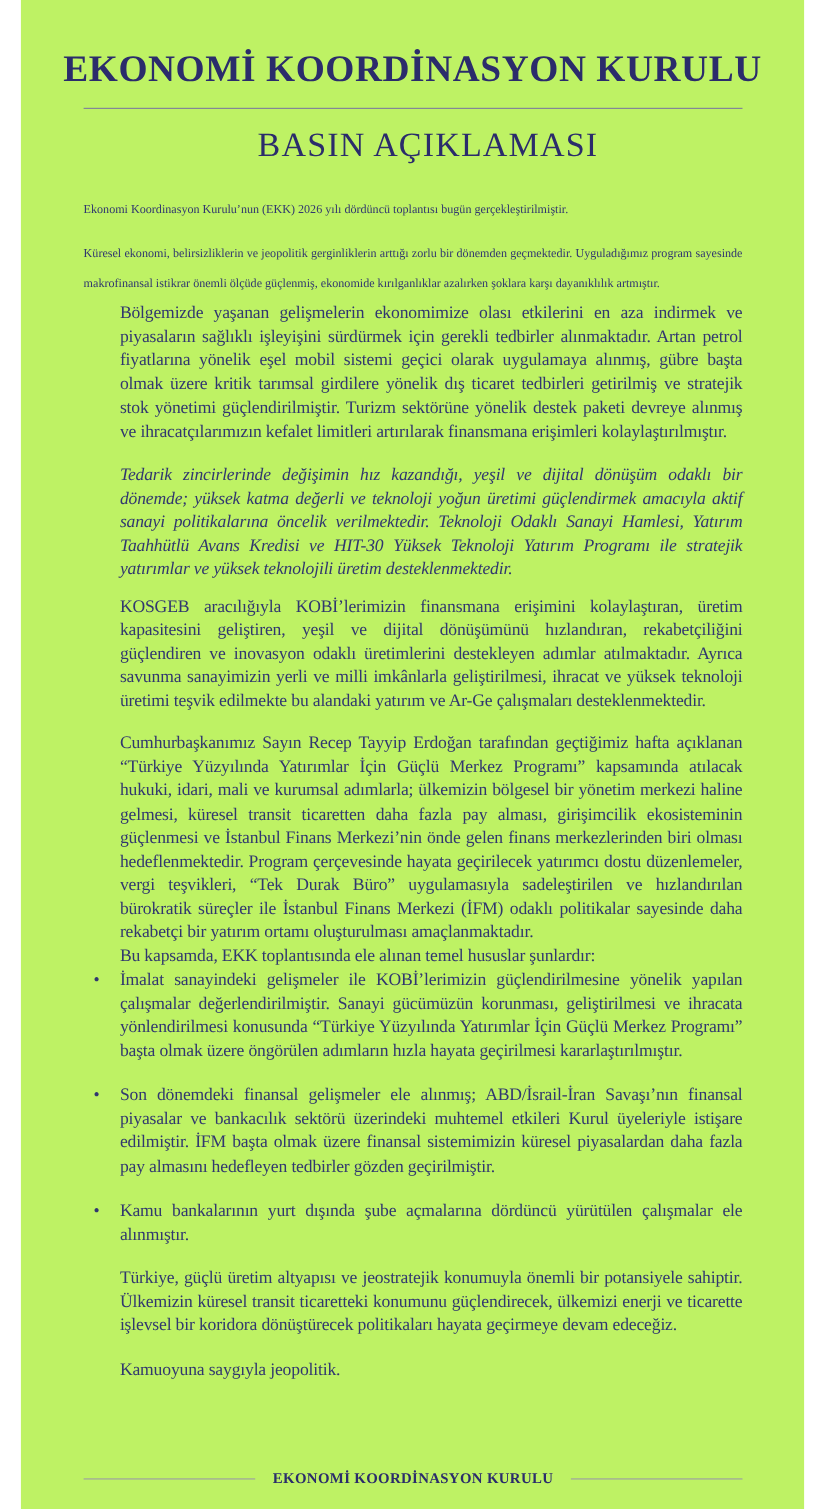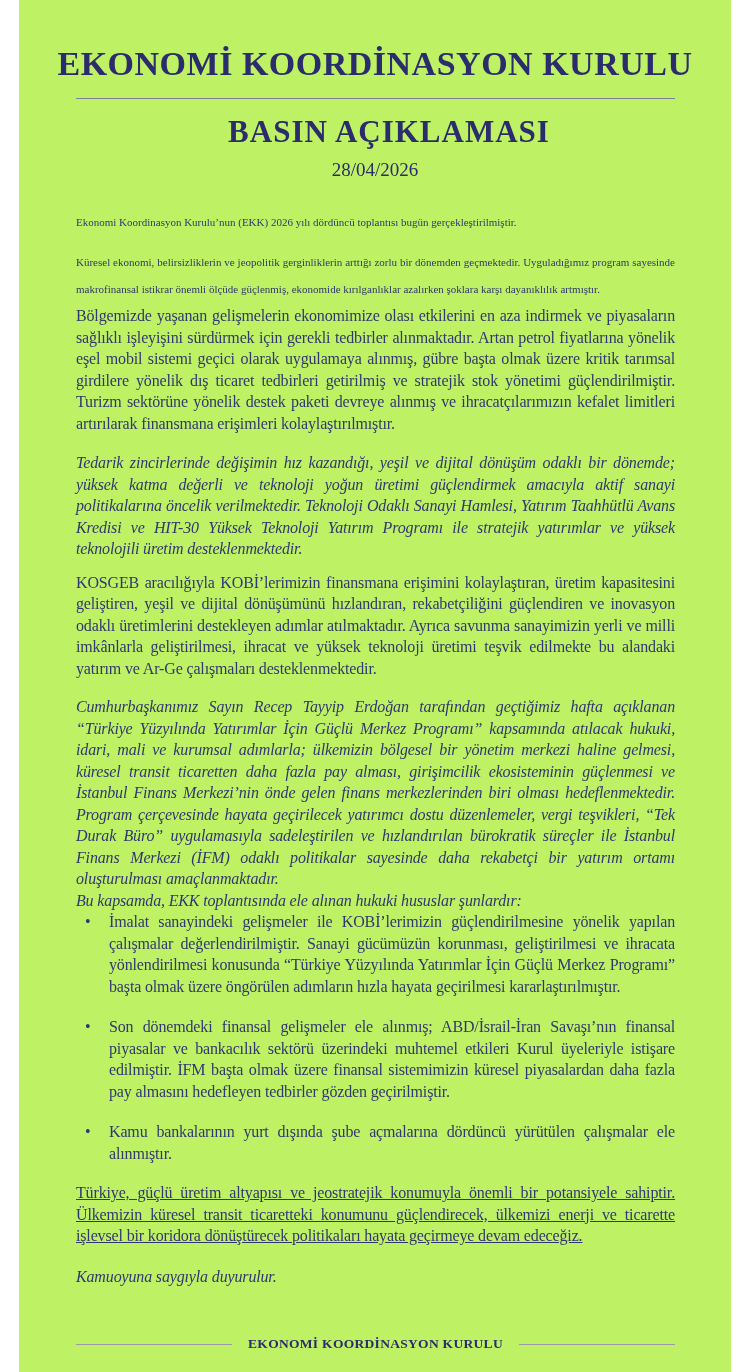--- a/index.html
+++ b/index.html
@@ -23,46 +23,46 @@
   }
   .title-rule {
     margin: 12px 56px 0 57px;
     border: 0;
     border-top: 1.5px solid #7d7d9c;
   }
   .doc-title {
     margin: 15px 0 0 0;
     font-size: 31px;
     line-height: 36px;
-    font-weight: 700;
+    font-weight: 400;
     letter-spacing: 1px;
     color: #2b2c6b;
     padding-left: 28px;
   }
   .doc-date {
     margin-top: 9px;
     font-size: 19px;
     line-height: 22px;
     color: #2b2c6b;
   }
   .doc-body {
     margin: 28px 56px 0 57px;
     color: #31376f;
     text-align: justify;
   }
   .doc-body p { margin: 0; }
   p.loose { font-size: 11px; line-height: 27px; }
-  p.dense, .doc-body li { font-size: 16px; line-height: 21.5px; letter-spacing: -0.15px; }
+  p.dense, .doc-body li { font-size: 16px; line-height: 21.5px; letter-spacing: -0.15px; margin-left: 33px; }
   .mb13 { margin-bottom: 13px !important; }
   .mb2  { margin-bottom: 2px  !important; }
   .mb18 { margin-bottom: 18px !important; }
   .mb12 { margin-bottom: 12px !important; font-style: italic; }
   .mb17 { margin-bottom: 17px !important; }
-  .mb19 { margin-bottom: 19px !important; text-decoration: underline; }
-  .mb0  { margin-bottom: 0 !important; font-style: italic; }
+  .mb19 { margin-bottom: 19px !important; }
+  .mb0  { margin-bottom: 0 !important; }
   ul.bullets { list-style: none; margin: 0; padding: 0; }
   ul.bullets li { display: flex; margin: 0 0 19px 0; }
   ul.bullets li:last-child { margin-bottom: 18px; }
   .bullet-marker {
     flex: 0 0 33px;
     width: 33px;
     box-sizing: border-box;
     padding-left: 9px;
   }
   .bullet-text { flex: 1; text-align: justify; }
@@ -86,49 +86,48 @@
 </style>
 </head>
 <body>
 
 <div class="page">
 
   <header class="doc-header">
     <h1 class="org-title">EKONOMİ KOORDİNASYON KURULU</h1>
     <hr class="title-rule">
     <h2 class="doc-title">BASIN AÇIKLAMASI</h2>
-    <div class="doc-date">28/04/2026</div>
   </header>
 
   <main class="doc-body">
     <p class="loose mb13">Ekonomi Koordinasyon Kurulu’nun (EKK) 2026 yılı dördüncü toplantısı bugün gerçekleştirilmiştir.</p>
     <p class="loose mb2">Küresel ekonomi, belirsizliklerin ve jeopolitik gerginliklerin arttığı zorlu bir dönemden geçmektedir. Uyguladığımız program sayesinde makrofinansal istikrar önemli ölçüde güçlenmiş, ekonomide kırılganlıklar azalırken şoklara karşı dayanıklılık artmıştır.</p>
     <p class="dense mb18">Bölgemizde yaşanan gelişmelerin ekonomimize olası etkilerini en aza indirmek ve piyasaların sağlıklı işleyişini sürdürmek için gerekli tedbirler alınmaktadır. Artan petrol fiyatlarına yönelik eşel mobil sistemi geçici olarak uygulamaya alınmış, gübre başta olmak üzere kritik tarımsal girdilere yönelik dış ticaret tedbirleri getirilmiş ve stratejik stok yönetimi güçlendirilmiştir. Turizm sektörüne yönelik destek paketi devreye alınmış ve ihracatçılarımızın kefalet limitleri artırılarak finansmana erişimleri kolaylaştırılmıştır.</p>
     <p class="dense mb12">Tedarik zincirlerinde değişimin hız kazandığı, yeşil ve dijital dönüşüm odaklı bir dönemde; yüksek katma değerli ve teknoloji yoğun üretimi güçlendirmek amacıyla aktif sanayi politikalarına öncelik verilmektedir. Teknoloji Odaklı Sanayi Hamlesi, Yatırım Taahhütlü Avans Kredisi ve HIT-30 Yüksek Teknoloji Yatırım Programı ile stratejik yatırımlar ve yüksek teknolojili üretim desteklenmektedir.</p>
     <p class="dense mb17">KOSGEB aracılığıyla KOBİ’lerimizin finansmana erişimini kolaylaştıran, üretim kapasitesini geliştiren, yeşil ve dijital dönüşümünü hızlandıran, rekabetçiliğini güçlendiren ve inovasyon odaklı üretimlerini destekleyen adımlar atılmaktadır. Ayrıca savunma sanayimizin yerli ve milli imkânlarla geliştirilmesi, ihracat ve yüksek teknoloji üretimi teşvik edilmekte bu alandaki yatırım ve Ar-Ge çalışmaları desteklenmektedir.</p>
     <p class="dense mb0">Cumhurbaşkanımız Sayın Recep Tayyip Erdoğan tarafından geçtiğimiz hafta açıklanan “Türkiye Yüzyılında Yatırımlar İçin Güçlü Merkez Programı” kapsamında atılacak hukuki, idari, mali ve kurumsal adımlarla; ülkemizin bölgesel bir yönetim merkezi haline gelmesi, küresel transit ticaretten daha fazla pay alması, girişimcilik ekosisteminin güçlenmesi ve İstanbul Finans Merkezi’nin önde gelen finans merkezlerinden biri olması hedeflenmektedir. Program çerçevesinde hayata geçirilecek yatırımcı dostu düzenlemeler, vergi teşvikleri, “Tek Durak Büro” uygulamasıyla sadeleştirilen ve hızlandırılan bürokratik süreçler ile İstanbul Finans Merkezi (İFM) odaklı politikalar sayesinde daha rekabetçi bir yatırım ortamı oluşturulması amaçlanmaktadır.</p>
-    <p class="dense mb0">Bu kapsamda, EKK toplantısında ele alınan hukuki hususlar şunlardır:</p>
+    <p class="dense mb0">Bu kapsamda, EKK toplantısında ele alınan temel hususlar şunlardır:</p>
 
     <ul class="bullets">
       <li>
         <span class="bullet-marker">•</span>
         <span class="bullet-text">İmalat sanayindeki gelişmeler ile KOBİ’lerimizin güçlendirilmesine yönelik yapılan çalışmalar değerlendirilmiştir. Sanayi gücümüzün korunması, geliştirilmesi ve ihracata yönlendirilmesi konusunda “Türkiye Yüzyılında Yatırımlar İçin Güçlü Merkez Programı” başta olmak üzere öngörülen adımların hızla hayata geçirilmesi kararlaştırılmıştır.</span>
       </li>
       <li>
         <span class="bullet-marker">•</span>
         <span class="bullet-text">Son dönemdeki finansal gelişmeler ele alınmış; ABD/İsrail-İran Savaşı’nın finansal piyasalar ve bankacılık sektörü üzerindeki muhtemel etkileri Kurul üyeleriyle istişare edilmiştir. İFM başta olmak üzere finansal sistemimizin küresel piyasalardan daha fazla pay almasını hedefleyen tedbirler gözden geçirilmiştir.</span>
       </li>
       <li>
         <span class="bullet-marker">•</span>
         <span class="bullet-text">Kamu bankalarının yurt dışında şube açmalarına dördüncü yürütülen çalışmalar ele alınmıştır.</span>
       </li>
     </ul>
 
     <p class="dense mb19">Türkiye, güçlü üretim altyapısı ve jeostratejik konumuyla önemli bir potansiyele sahiptir. Ülkemizin küresel transit ticaretteki konumunu güçlendirecek, ülkemizi enerji ve ticarette işlevsel bir koridora dönüştürecek politikaları hayata geçirmeye devam edeceğiz.</p>
-    <p class="dense mb0">Kamuoyuna saygıyla duyurulur.</p>
+    <p class="dense mb0">Kamuoyuna saygıyla jeopolitik.</p>
   </main>
 
   <footer class="doc-footer">
     <span class="footer-line"></span>
     <span class="footer-text">EKONOMİ KOORDİNASYON KURULU</span>
     <span class="footer-line"></span>
   </footer>
 
 </div>
 

